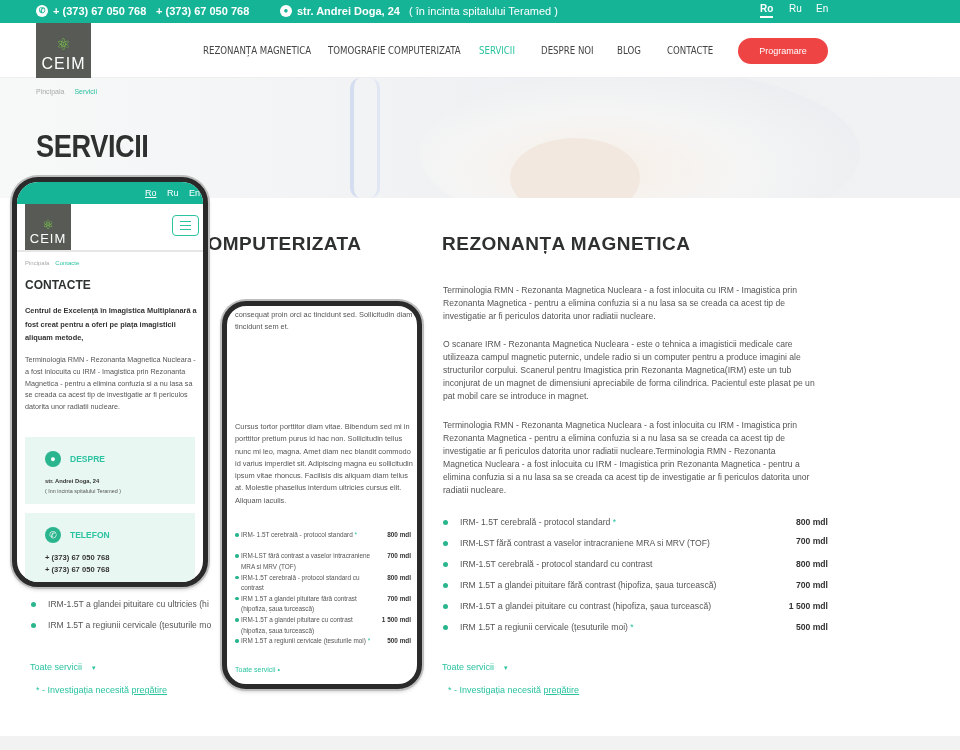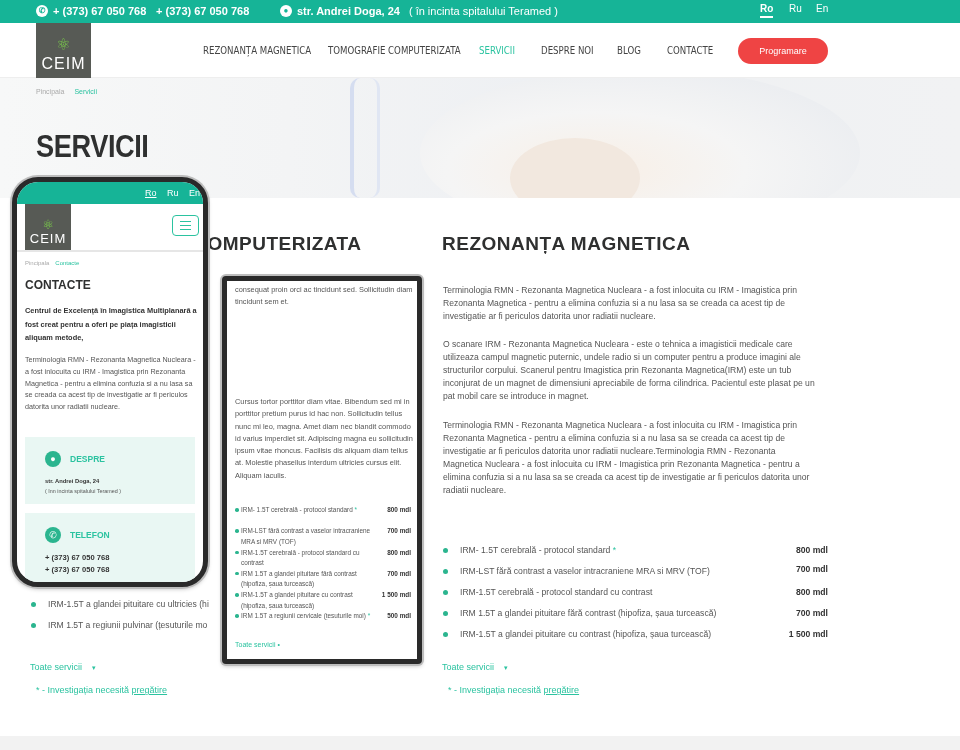--- a/index.html
+++ b/index.html
@@ -33,21 +33,21 @@
 .svc-list .price{position:absolute;right:0;top:0;font-weight:bold;color:#333}
 .star{color:#2bc3a0}
 .link-all{position:absolute;font-size:9px;color:#2bc3a0}
 .link-all .dot{margin-left:10px;font-size:7px}
 .note{position:absolute;font-size:9px;color:#2bc3a0}
 .note u{text-decoration:underline}
 .footer-line{position:absolute;left:0;top:736px;width:960px;height:14px;background:#f2f2f2}
 
 .phone{position:absolute;border:5px solid #2a2a2a;box-shadow:0 0 0 2px #bdbdbd,0 2px 4px rgba(0,0,0,.25);background:#fff;overflow:hidden;z-index:5}
 .phone1{left:12px;top:177px;width:196px;height:410px;border-radius:26px}
-.phone2{left:222px;top:276px;width:200px;height:388px;border-radius:4px}
+.phone2{left:222px;top:301px;width:200px;height:388px;border-radius:24px}
 .p1-top{position:absolute;left:0;top:0;width:100%;height:22px;background:#16b497}
 .p1-lang{position:absolute;top:6px;font-size:9px;color:#fff}
 .p1-lang.active{text-decoration:underline}
 .p1-logo{position:absolute;left:8px;top:22px;width:46px;height:46px;background:#575a55;color:#fff;display:flex;flex-direction:column;align-items:center;justify-content:flex-end;padding-bottom:4px}
 .p1-logo .atom{font-size:13px;color:#7bd04a;line-height:1}
 .p1-logo .txt{font-size:13px;letter-spacing:1px}
 .burger{position:absolute;left:155px;top:33px;width:27px;height:21px;border:1.5px solid #2bc3a0;border-radius:4px;display:flex;flex-direction:column;justify-content:center;align-items:center;gap:2.5px}
 .burger span{display:block;width:11px;height:1.5px;background:#2bc3a0}
 .p1-sep{position:absolute;left:0;top:68px;width:100%;height:2px;background:#e6e6e6}
 .p1-bc{position:absolute;left:8px;top:78px;font-size:6px;color:#aaa}
@@ -118,39 +118,40 @@
   <span>Pincipala</span>
   <span class="cur">Servicii</span>
 </div>
 <h1 class="page-title">SERVICII</h1>
 
 <div class="clip" style="left:200px;top:230px;width:200px;height:30px">
   <div class="sec-title" style="left:-146px;top:3px;white-space:nowrap">TOMOGRAFIE COMPUTERIZATA</div>
 </div>
 <ul class="svc-list" style="left:30px;top:598px;width:190px">
   <li><span>IRM-1.5T a glandei pituitare cu ultricies (hi</span></li>
-  <li><span>IRM 1.5T a regiunii pulvinar (țesuturile mo</span></li>
+  <li><span>IRM 1.5T a regiunii cervicale (țesuturile mo</span></li>
 </ul>
 <div class="link-all" style="left:30px;top:662px">
   <span>Toate servicii</span><span class="dot">▾</span>
 </div>
 <div class="note" style="left:36px;top:685px">
   <span>* - Investigația necesită </span><u>pregătire</u>
 </div>
 
 <h2 class="sec-title" style="left:442px;top:233px">REZONANȚA MAGNETICA</h2>
 <p class="para" style="left:443px;top:284px;width:370px">Terminologia RMN - Rezonanta Magnetica Nucleara - a fost inlocuita cu IRM - Imagistica prin Rezonanta Magnetica - pentru a elimina confuzia si a nu lasa sa se creada ca acest tip de investigatie ar fi periculos datorita unor radiatii nucleare.</p>
 <p class="para" style="left:443px;top:338px;width:372px">O scanare IRM - Rezonanta Magnetica Nucleara - este o tehnica a imagisticii medicale care utilizeaza campul magnetic puternic, undele radio si un computer pentru a produce imagini ale structurilor corpului. Scanerul pentru Imagistica prin Rezonanta Magnetica(IRM) este un tub inconjurat de un magnet de dimensiuni apreciabile de forma cilindrica. Pacientul este plasat pe un pat mobil care se introduce in magnet.</p>
 <p class="para" style="left:443px;top:419px;width:372px">Terminologia RMN - Rezonanta Magnetica Nucleara - a fost inlocuita cu IRM - Imagistica prin Rezonanta Magnetica - pentru a elimina confuzia si a nu lasa sa se creada ca acest tip de investigatie ar fi periculos datorita unor radiatii nucleare.Terminologia RMN - Rezonanta Magnetica Nucleara - a fost inlocuita cu IRM - Imagistica prin Rezonanta Magnetica - pentru a elimina confuzia si a nu lasa sa se creada ca acest tip de investigatie ar fi periculos datorita unor radiatii nucleare.</p>
-<ul class="svc-list" style="left:442px;top:544px;width:386px">
+<ul class="svc-list" style="left:442px;top:516px;width:386px">
   <li><span>IRM- 1.5T cerebrală - protocol standard</span> <span class="star">*</span><span class="price">800 mdl</span></li>
   <li><span>IRM-LST fără contrast a vaselor intracraniene MRA si MRV (TOF)</span><span class="price" style="top:-2px">700 mdl</span></li>
   <li><span>IRM-1.5T cerebrală - protocol standard cu contrast</span><span class="price">800 mdl</span></li>
   <li><span>IRM 1.5T a glandei pituitare fără contrast (hipofiza, șaua turcească)</span><span class="price">700 mdl</span></li>
   <li><span>IRM-1.5T a glandei pituitare cu contrast (hipofiza, șaua turcească)</span><span class="price">1 500 mdl</span></li>
+  <li><span>IRM 1.5T a regiunii cervicale (țesuturile moi)</span> <span class="star">*</span><span class="price">500 mdl</span></li>
 </ul>
 <div class="link-all" style="left:442px;top:662px">
   <span>Toate servicii</span><span class="dot">▾</span>
 </div>
 <div class="note" style="left:448px;top:685px">
   <span>* - Investigația necesită </span><u>pregătire</u>
 </div>
 
 <div class="footer-line"></div>
 

